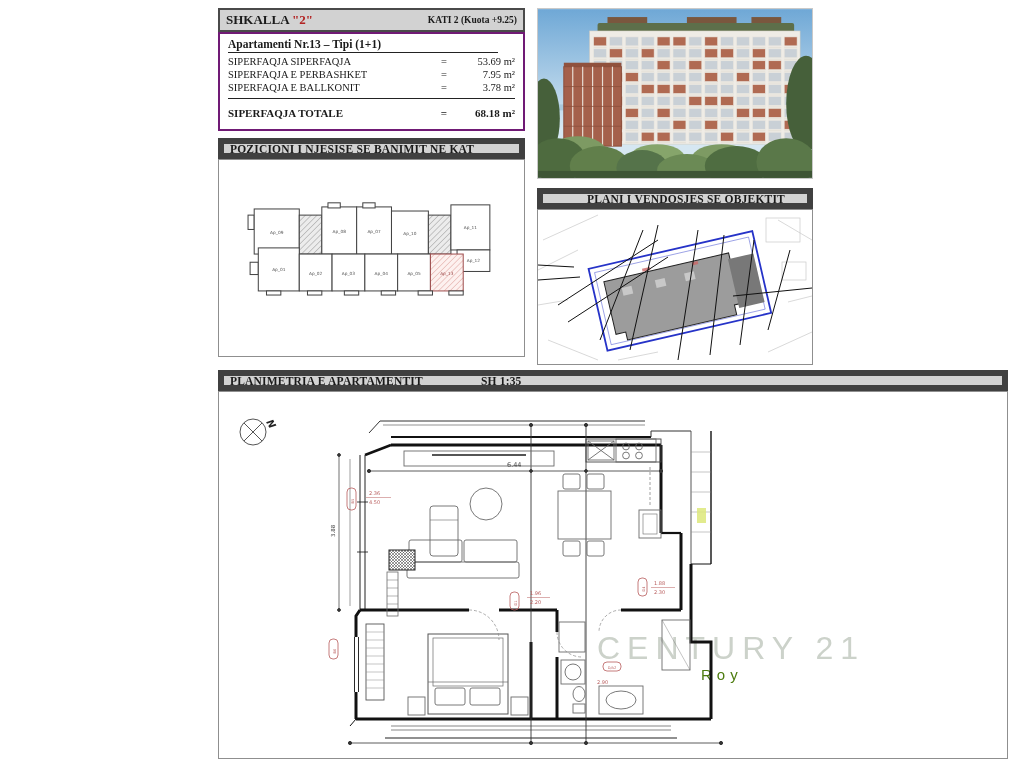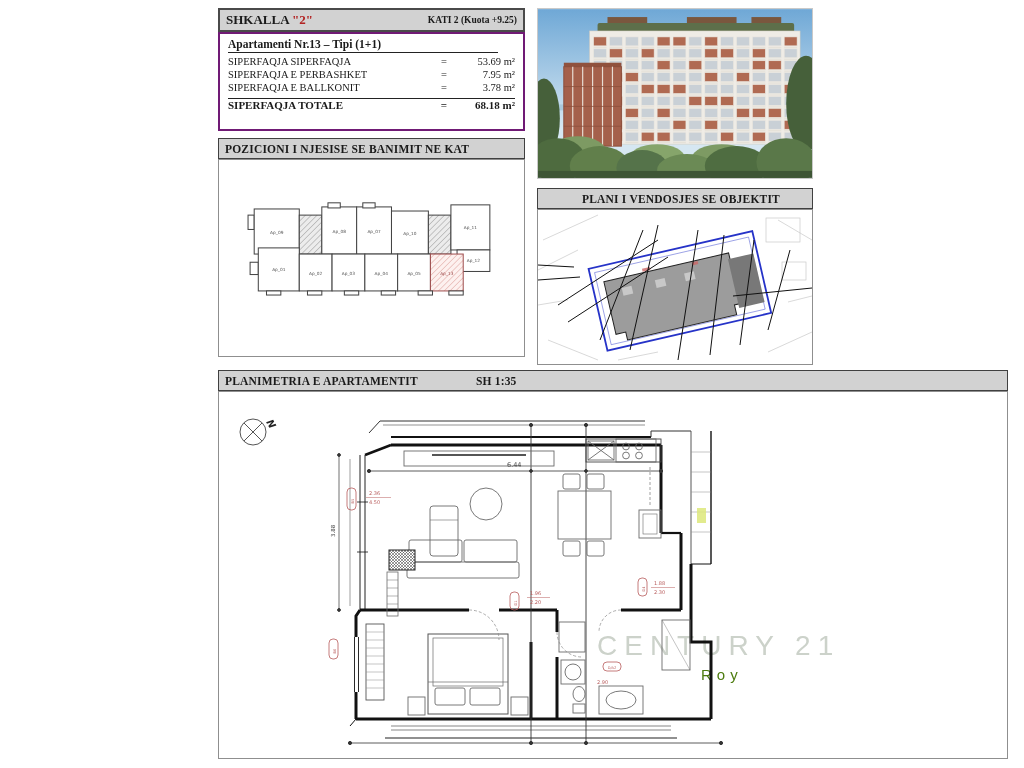--- a/index.html
+++ b/index.html
@@ -1,56 +1,56 @@
 <!DOCTYPE html>
 <html><head>
 <meta charset="utf-8">
 <style>
   html,body{margin:0;padding:0;background:#fff;}
   body{width:1024px;height:768px;position:relative;overflow:hidden;
        font-family:"Liberation Serif",serif;color:#1a1a1a;}
   .abs{position:absolute;box-sizing:border-box;}
-  .titlebar{background:#d2d2d2;border:1px solid #404040;display:flex;align-items:center;
+  .titlebar{background:#d2d2d2;border:6px solid #404040;display:flex;align-items:center;
             padding:0 6px;font-weight:bold;font-size:11.5px;letter-spacing:.2px;}
   .box{background:#fff;border:1px solid #8f8f8f;}
   
   .header-box{left:218px;top:8px;width:307px;height:24px;background:#d2d2d2;
               border:2px solid #4a4a4a;display:flex;justify-content:space-between;
               align-items:center;padding:0 6px;}
   .header-left{font-weight:bold;font-size:13px;}
   .header-left .red{color:#b22222;}
   .header-right{font-weight:bold;font-size:9.5px;}
   
   .info-box{left:218px;top:32px;width:307px;height:99px;border:2px solid #701a75;
             background:#fff;padding:3px 8px 0 8px;}
   .info-title{font-weight:bold;font-size:11.5px;border-bottom:1.5px solid #222;
               padding:1px 0 2px 0;width:94%;}
   .area-rows{margin-top:2px;}
   .area-row{display:flex;align-items:baseline;font-size:10.5px;line-height:13px;}
   .area-row .lbl{flex:1;}
   .area-row .eq{width:18px;text-align:center;}
   .area-row .val{width:62px;text-align:right;}
   .total-row{display:flex;align-items:flex-end;font-size:11px;font-weight:bold;
-             border-top:1.6px solid #222;margin-top:4px;padding-top:0;}
+             border-top:1.6px solid #222;margin-top:4px;padding-top:8px;}
   .total-row .lbl{flex:1;}
   .total-row .eq{width:18px;text-align:center;}
   .total-row .val{width:62px;text-align:right;}
   
   .pos-title{left:218px;top:138px;width:307px;height:21px;}
   .pos-box{left:218px;top:159px;width:307px;height:198px;}
   .photo-box{left:537px;top:8px;width:276px;height:171px;border:1px solid #c9c9c9;}
   .site-title{left:537px;top:188px;width:276px;height:21px;padding-left:44px;}
   .site-box{left:537px;top:209px;width:276px;height:156px;}
   .plan-title{left:218px;top:370px;width:790px;height:21px;}
   .plan-title .scale{margin-left:58px;}
   .plan-box{left:218px;top:391px;width:790px;height:368px;}
   .plan-box svg{position:absolute;left:0;top:0;}
   
   .wm-brand{position:absolute;left:378px;top:238px;font-family:"Liberation Sans",sans-serif;
-            font-size:28px;letter-spacing:7px;color:#ccd2ca;font-weight:400;}
+            font-size:32px;letter-spacing:7px;color:#ccd2ca;font-weight:400;}
   .wm-agency{position:absolute;left:482px;top:274px;font-family:"Liberation Sans",sans-serif;
              font-size:15px;letter-spacing:5px;color:#4d7c0f;}
   svg text{font-family:"DejaVu Sans",sans-serif;}
 </style>
 </head>
 <body>
 
 <div class="abs header-box">
   <div class="header-left">
     <span>SHKALLA</span>

